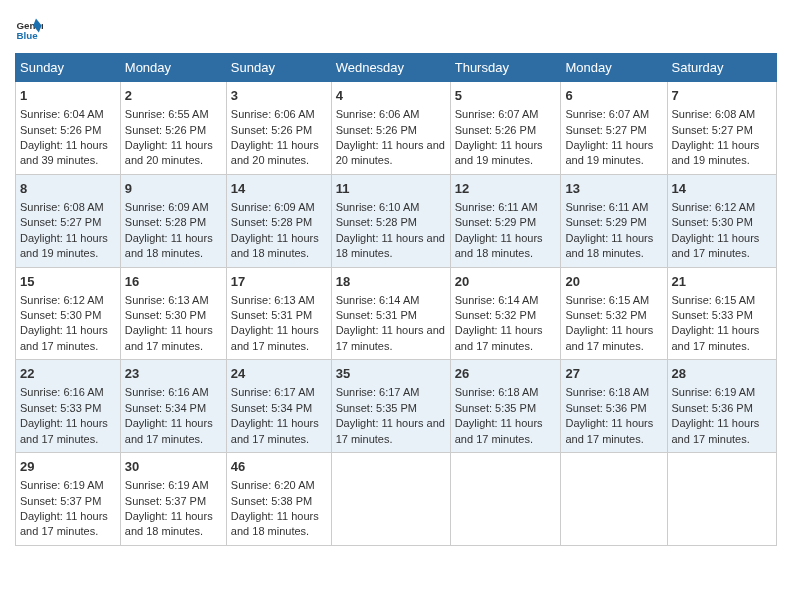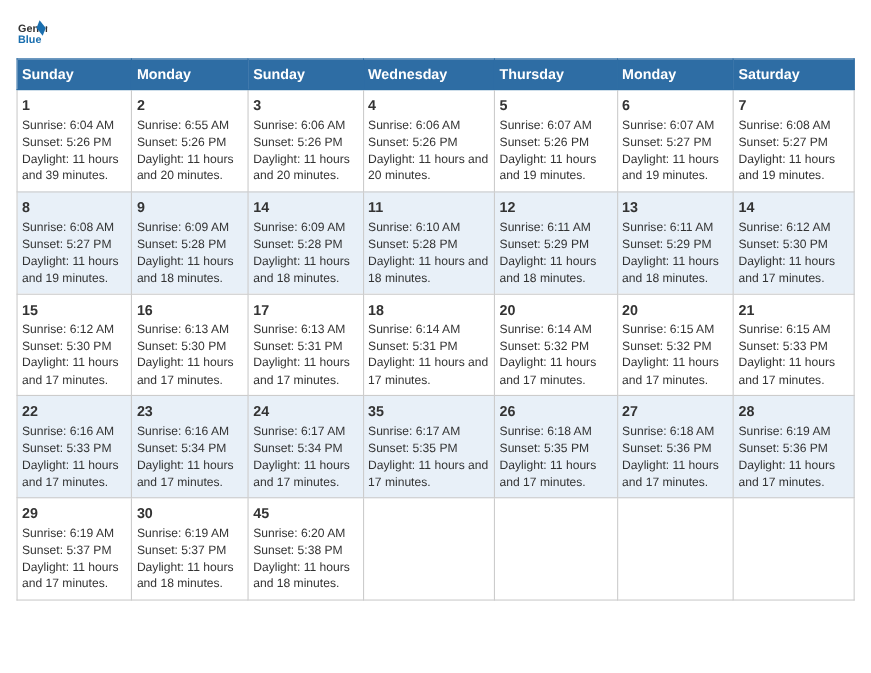--- a/index.html
+++ b/index.html
@@ -41,21 +41,21 @@
       width: 100%;
       border-collapse: collapse;
       font-size: 11px;
     }
     thead tr th {
       background-color: #2e6da4;
       color: #fff;
       padding: 6px 4px;
       text-align: left;
       font-size: 13px;
-      font-weight: bold;
+      font-weight: normal;
       border: 1px solid #2e6da4;
     }
     tbody tr td {
       vertical-align: top;
       padding: 5px 4px;
       border: 1px solid #ccc;
       color: #333;
       line-height: 1.4;
     }
     tbody tr:nth-child(odd) td {
@@ -230,21 +230,21 @@
       </tr>
       <tr>
         <td><span class="day-num">29</span>
 <span>Sunrise: 6:19 AM</span><br>
 <span>Sunset: 5:37 PM</span><br>
 <span>Daylight: 11 hours and 17 minutes.</span></td>
         <td><span class="day-num">30</span>
 <span>Sunrise: 6:19 AM</span><br>
 <span>Sunset: 5:37 PM</span><br>
 <span>Daylight: 11 hours and 18 minutes.</span></td>
-        <td><span class="day-num">45</span>
+        <td><span class="day-num">46</span>
 <span>Sunrise: 6:20 AM</span><br>
 <span>Sunset: 5:38 PM</span><br>
 <span>Daylight: 11 hours and 18 minutes.</span></td>
         <td class="empty-cell"></td>
         <td class="empty-cell"></td>
         <td class="empty-cell"></td>
         <td class="empty-cell"></td>
       </tr>
     </tbody>
 </table>

